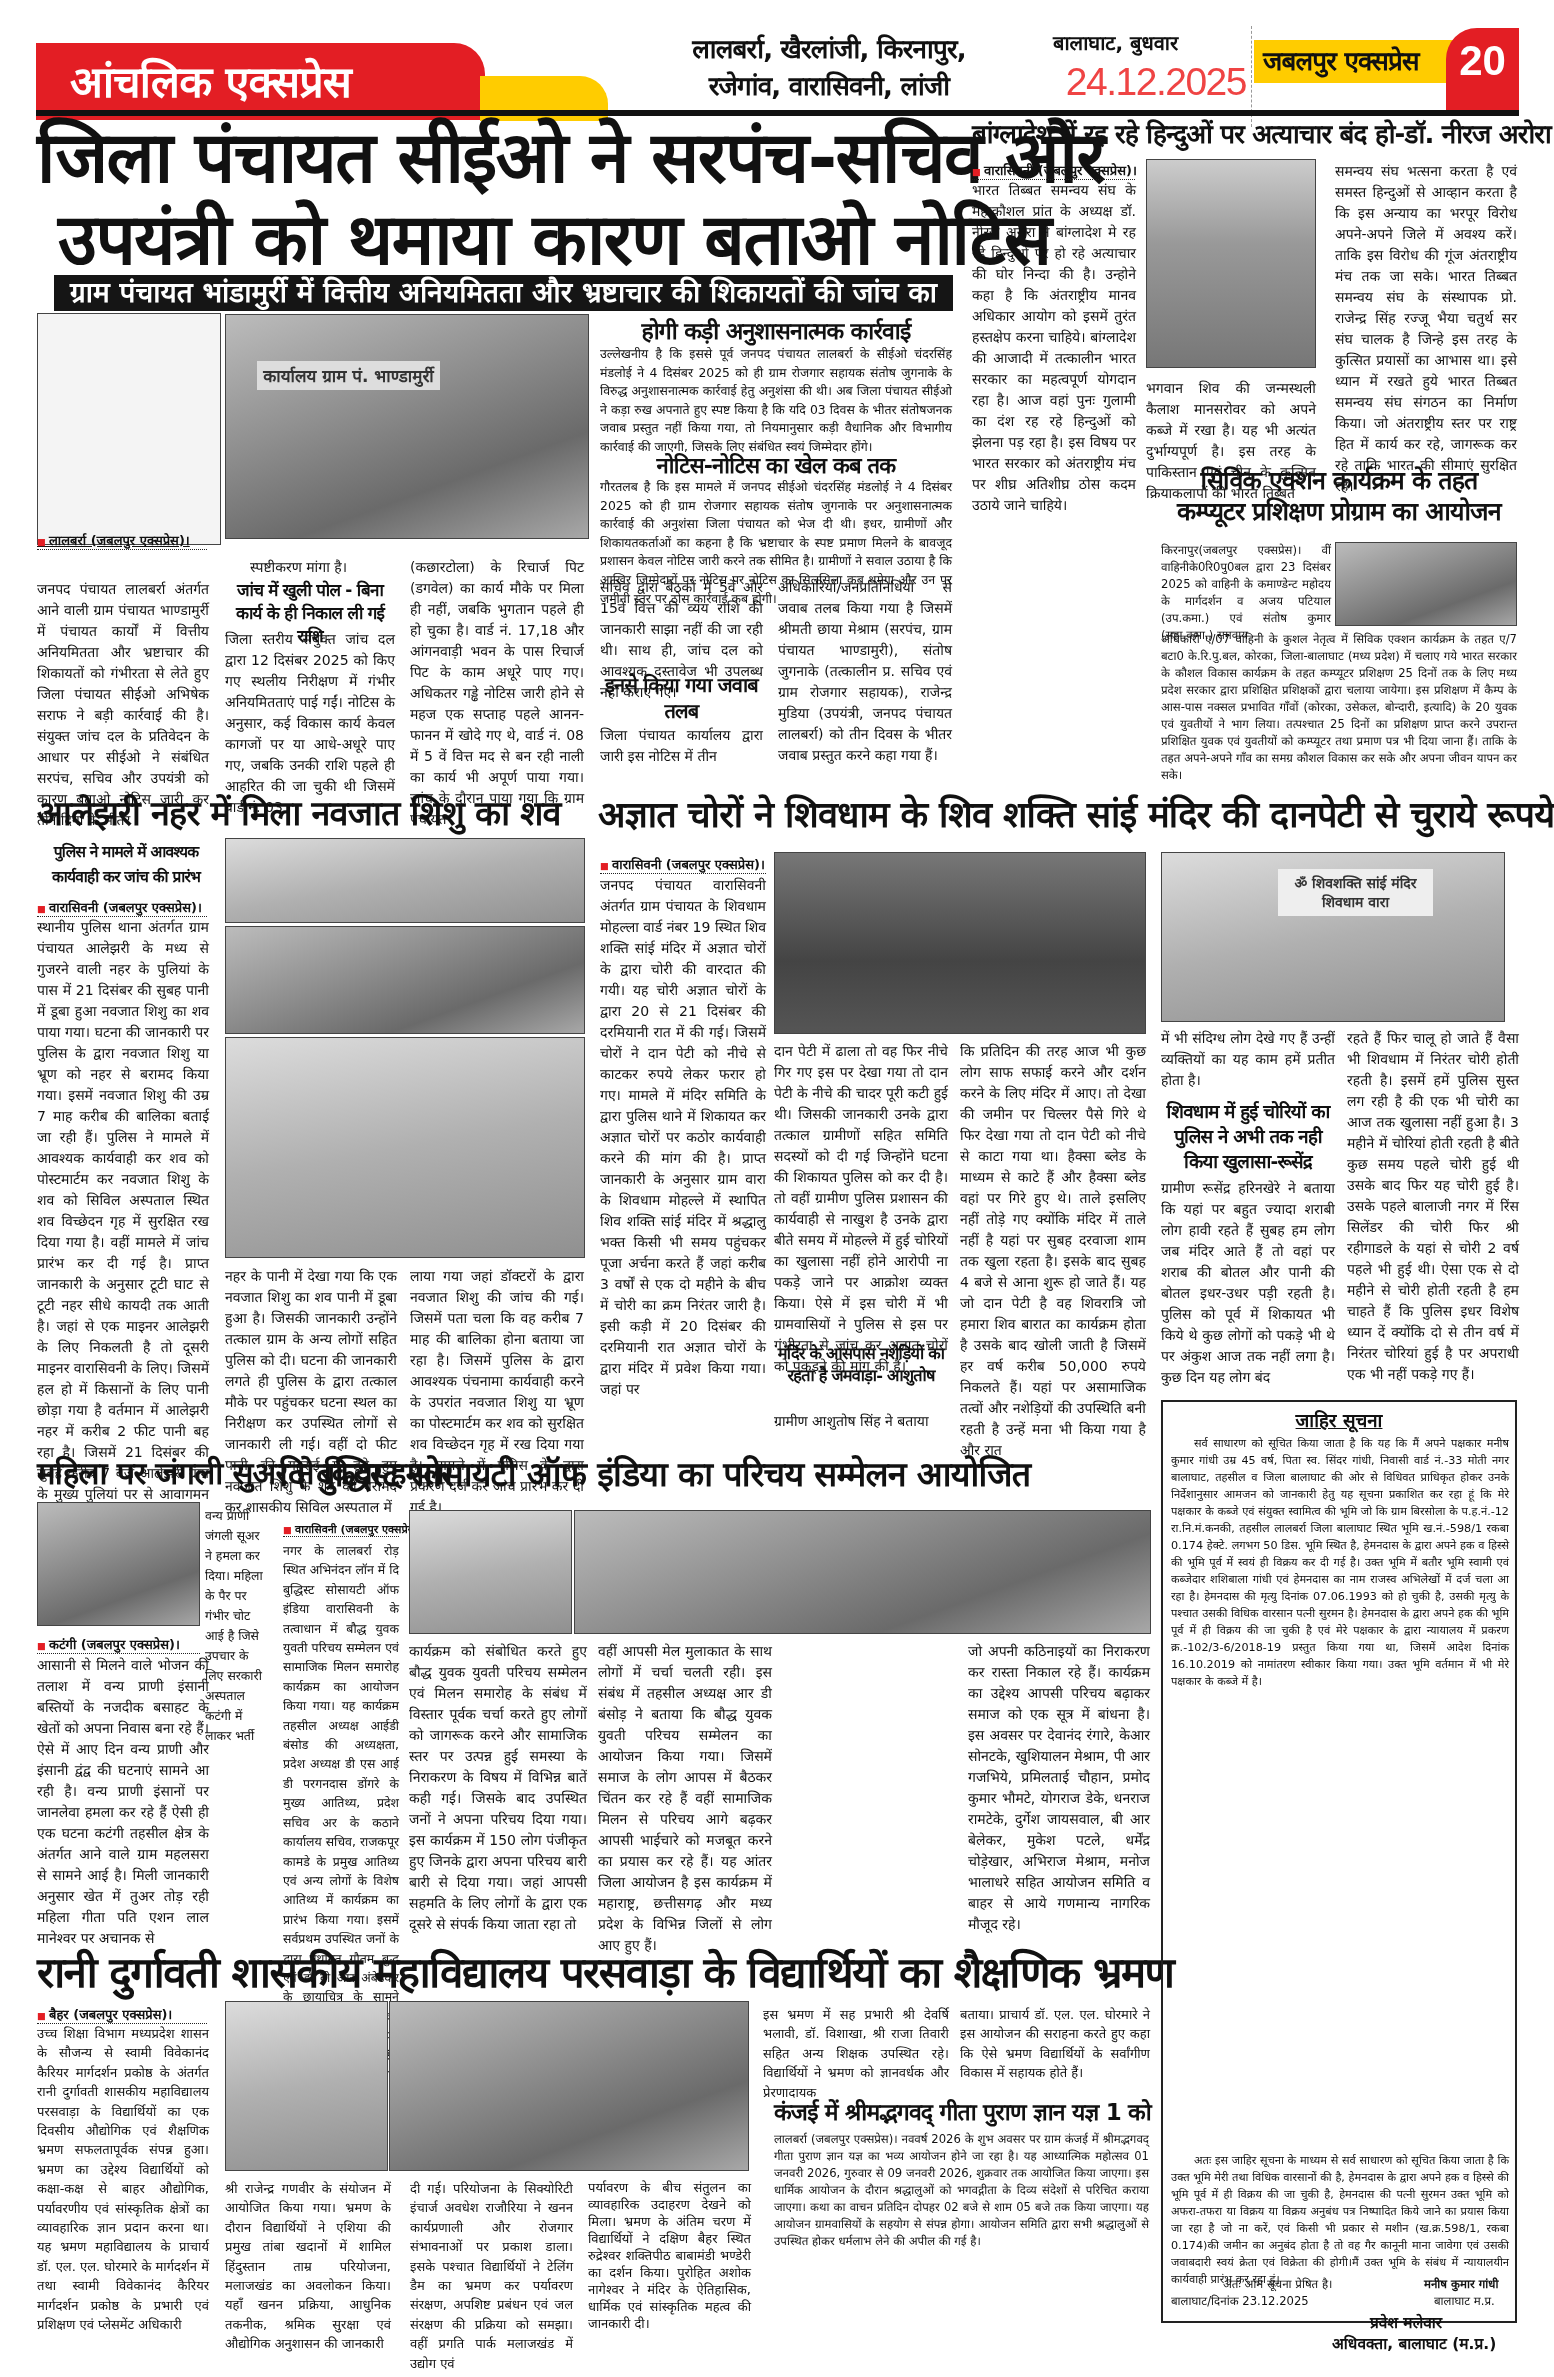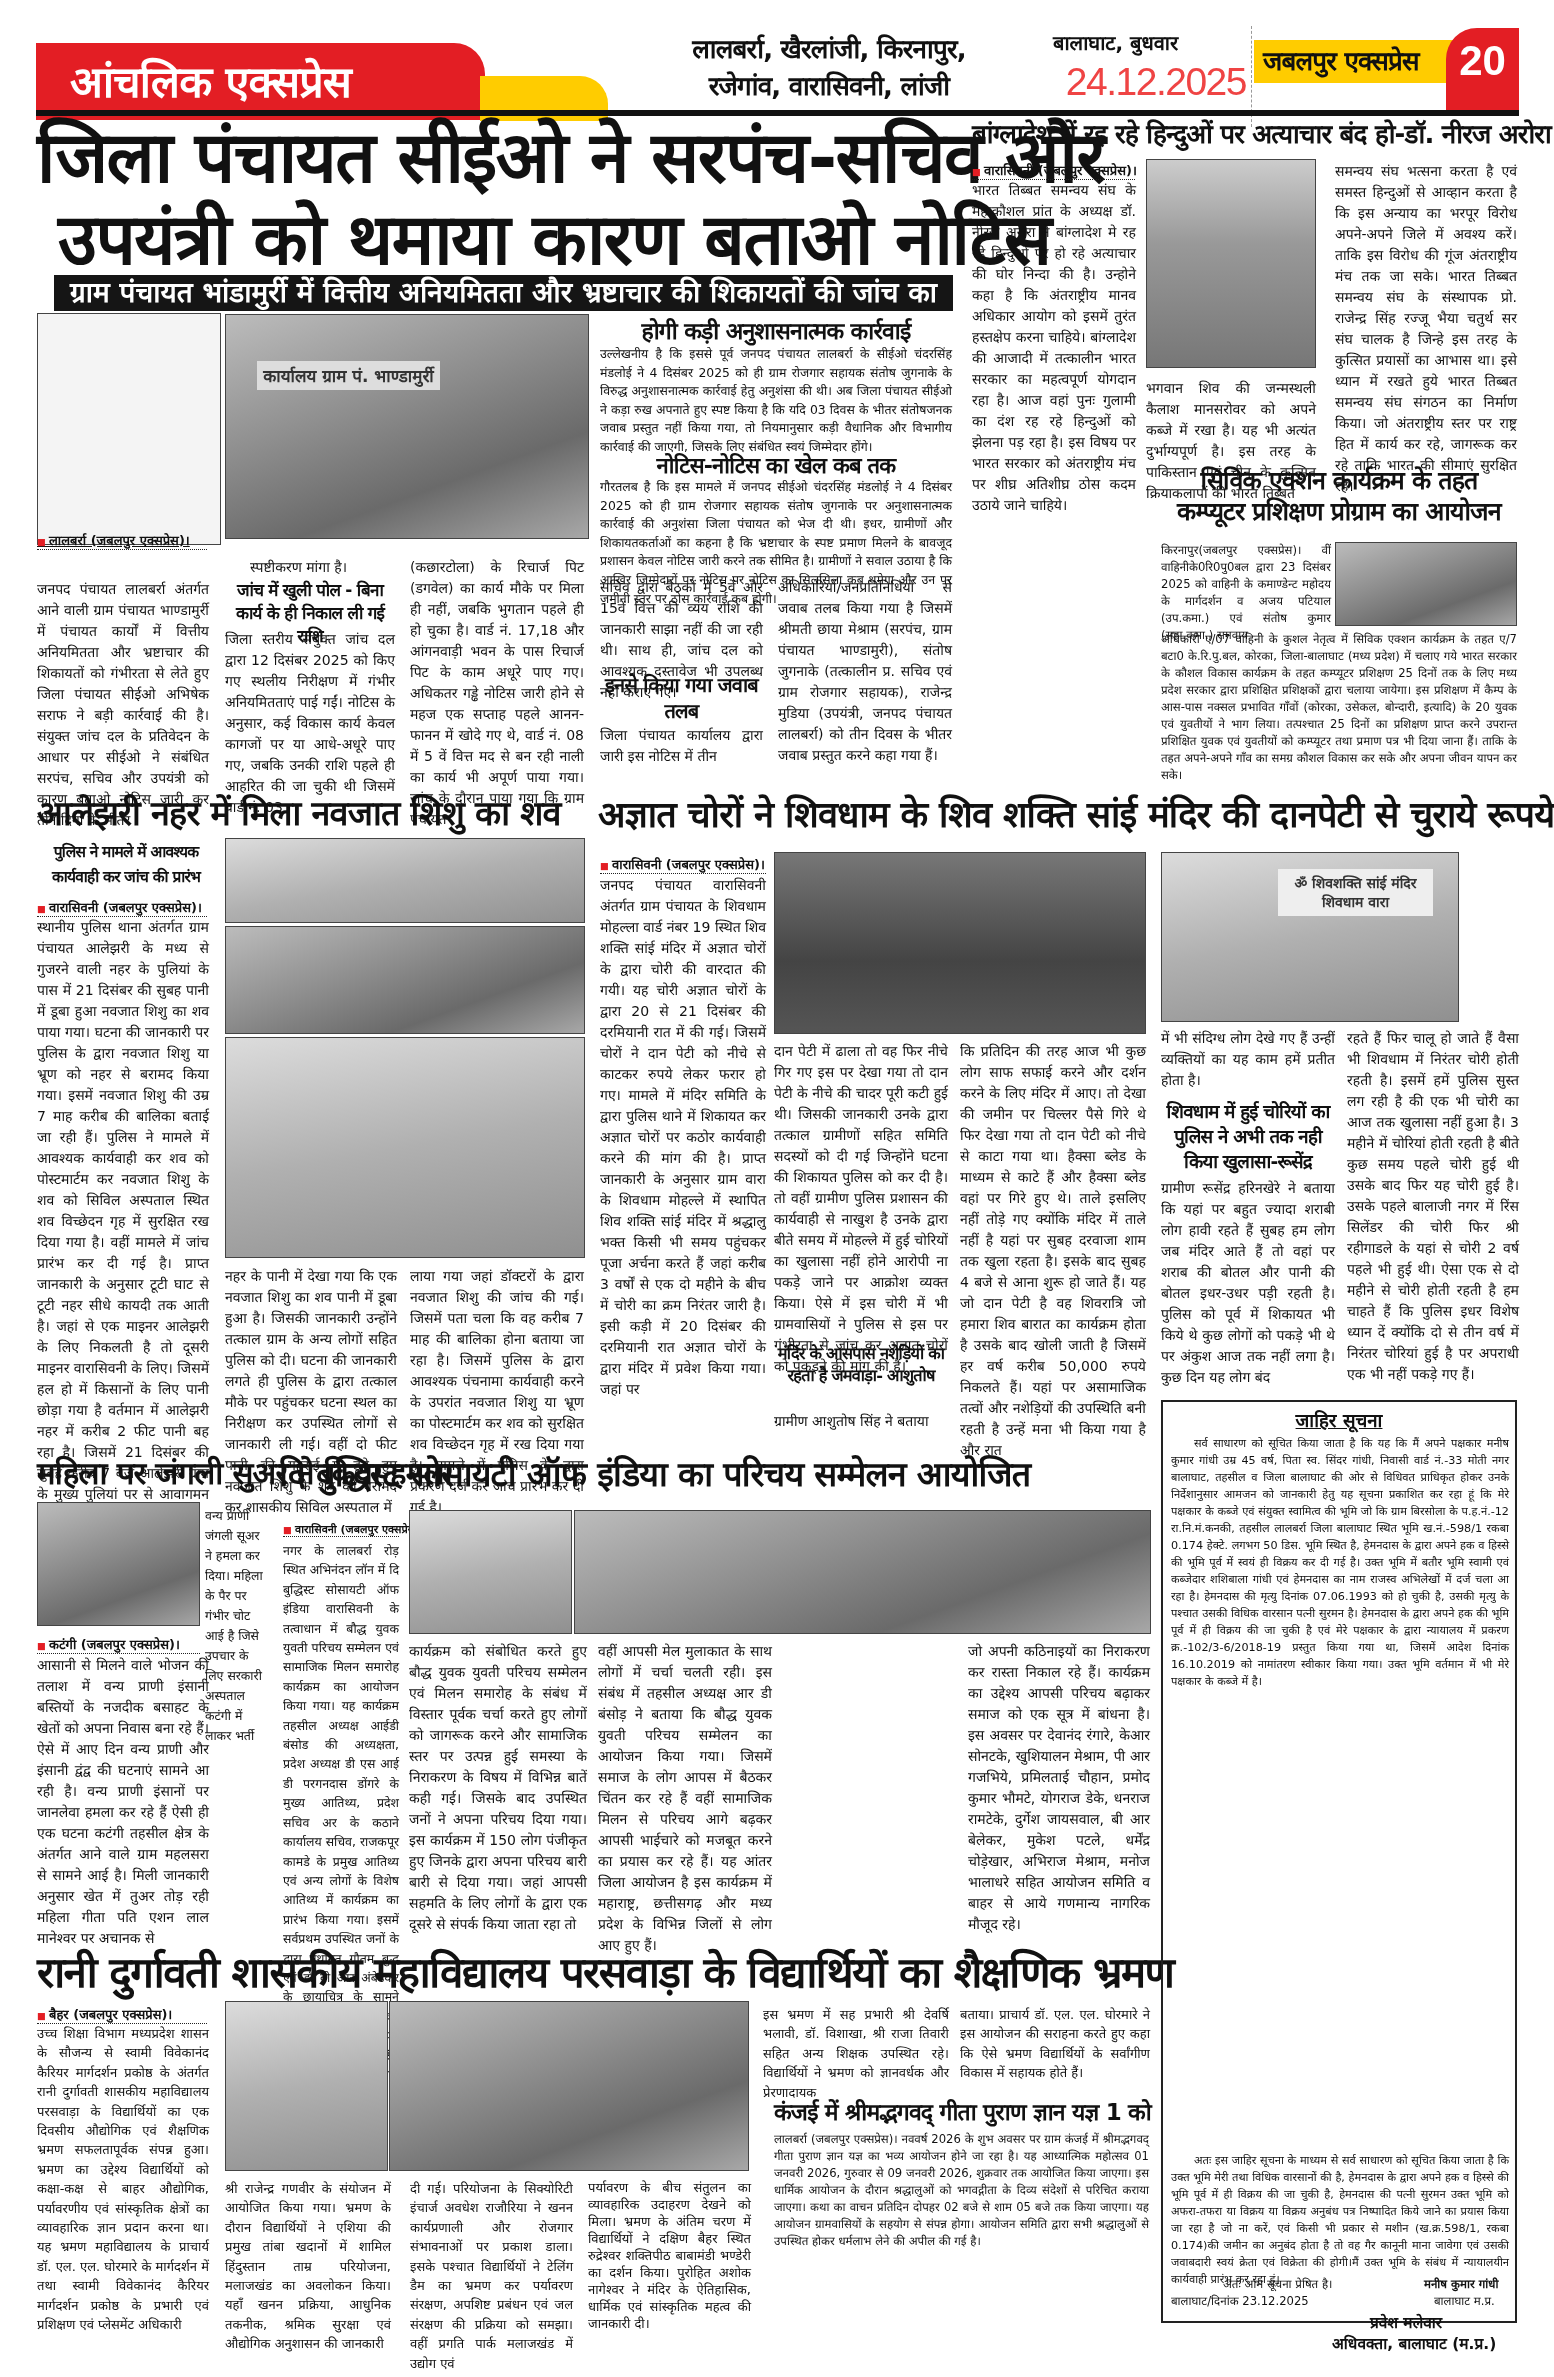--- a/index.html
+++ b/index.html
@@ -99,21 +99,21 @@
 <div class="abs photo light" style="left:225px;top:1037px;width:360px;height:221px;"></div>
 <div class="abs dateline" style="left:37px;top:898px;width:170px;">वारासिवनी (जबलपुर एक्सप्रेस)।</div>
 <div class="abs body-text" style="left:37px;top:917px;width:172px;">स्थानीय पुलिस थाना अंतर्गत ग्राम पंचायत आलेझरी के मध्य से गुजरने वाली नहर के पुलियां के पास में 21 दिसंबर की सुबह पानी में डूबा हुआ नवजात शिशु का शव पाया गया। घटना की जानकारी पर पुलिस के द्वारा नवजात शिशु या भ्रूण को नहर से बरामद किया गया। इसमें नवजात शिशु की उम्र 7 माह करीब की बालिका बताई जा रही हैं। पुलिस ने मामले में आवश्यक कार्यवाही कर शव को पोस्टमार्टम कर नवजात शिशु के शव को सिविल अस्पताल स्थित शव विच्छेदन गृह में सुरक्षित रख दिया गया है। वहीं मामले में जांच प्रारंभ कर दी गई है। प्राप्त जानकारी के अनुसार टूटी घाट से टूटी नहर सीधे कायदी तक आती है। जहां से एक माइनर आलेझरी के लिए निकलती है तो दूसरी माइनर वारासिवनी के लिए। जिसमें हल हो में किसानों के लिए पानी छोड़ा गया है वर्तमान में आलेझरी नहर में करीब 2 फीट पानी बह रहा है। जिसमें 21 दिसंबर की सुबह करीब 7 बजे आलेझरी ग्राम के मुख्य पुलियां पर से आवागमन कर रहे लोगों के द्वारा</div>
 <div class="abs body-text" style="left:225px;top:1266px;width:172px;">नहर के पानी में देखा गया कि एक नवजात शिशु का शव पानी में डूबा हुआ है। जिसकी जानकारी उन्होंने तत्काल ग्राम के अन्य लोगों सहित पुलिस को दी। घटना की जानकारी लगते ही पुलिस के द्वारा तत्काल मौके पर पहुंचकर घटना स्थल का निरीक्षण कर उपस्थित लोगों से जानकारी ली गई। वहीं दो फीट पानी की गहराई में डूबे हुए नवजात शिशु के शव को बरामद कर शासकीय सिविल अस्पताल में</div>
 <div class="abs body-text" style="left:410px;top:1266px;width:174px;">लाया गया जहां डॉक्टरों के द्वारा नवजात शिशु की जांच की गई। जिसमें पता चला कि वह करीब 7 माह की बालिका होना बताया जा रहा है। जिसमें पुलिस के द्वारा आवश्यक पंचनामा कार्यवाही करने के उपरांत नवजात शिशु या भ्रूण का पोस्टमार्टम कर शव को सुरक्षित शव विच्छेदन गृह में रख दिया गया है। मामले में पुलिस के द्वारा प्रकरण दर्ज कर जांच प्रारंभ कर दी गई है।</div>
 
 <div class="abs headline" style="left:598px;top:796px;font-size:36px;letter-spacing:-0.8px;">अज्ञात चोरों ने शिवधाम के शिव शक्ति सांई मंदिर की दानपेटी से चुराये रूपये</div>
 <div class="abs dateline" style="left:600px;top:855px;width:166px;">वारासिवनी (जबलपुर एक्सप्रेस)।</div>
 <div class="abs body-text" style="left:600px;top:875px;width:166px;">जनपद पंचायत वारासिवनी अंतर्गत ग्राम पंचायत के शिवधाम मोहल्ला वार्ड नंबर 19 स्थित शिव शक्ति सांई मंदिर में अज्ञात चोरों के द्वारा चोरी की वारदात की गयी। यह चोरी अज्ञात चोरों के द्वारा 20 से 21 दिसंबर की दरमियानी रात में की गई। जिसमें चोरों ने दान पेटी को नीचे से काटकर रुपये लेकर फरार हो गए। मामले में मंदिर समिति के द्वारा पुलिस थाने में शिकायत कर अज्ञात चोरों पर कठोर कार्यवाही करने की मांग की है। प्राप्त जानकारी के अनुसार ग्राम वारा के शिवधाम मोहल्ले में स्थापित शिव शक्ति सांई मंदिर में श्रद्धालु भक्त किसी भी समय पहुंचकर पूजा अर्चना करते हैं जहां करीब 3 वर्षों से एक दो महीने के बीच में चोरी का क्रम निरंतर जारी है। इसी कड़ी में 20 दिसंबर की दरमियानी रात अज्ञात चोरों के द्वारा मंदिर में प्रवेश किया गया। जहां पर</div>
 <div class="abs photo dark" style="left:774px;top:852px;width:372px;height:182px;"></div>
-<div class="abs photo light" style="left:1161px;top:852px;width:298px;height:170px;">
+<div class="abs photo light" style="left:1161px;top:852px;width:344px;height:170px;">
   <div style="position:absolute;left:116px;top:15.5px;width:155px;font-size:14px;font-weight:bold;color:#333;background:#eee;padding:4.6px;text-align:center;">ॐ शिवशक्ति सांई मंदिर शिवधाम वारा</div>
 </div>
 <div class="abs body-text" style="left:774px;top:1041px;width:174px;">दान पेटी में ढाला तो वह फिर नीचे गिर गए इस पर देखा गया तो दान पेटी के नीचे की चादर पूरी कटी हुई थी। जिसकी जानकारी उनके द्वारा तत्काल ग्रामीणों सहित समिति सदस्यों को दी गई जिन्होंने घटना की शिकायत पुलिस को कर दी है। तो वहीं ग्रामीण पुलिस प्रशासन की कार्यवाही से नाखुश है उनके द्वारा बीते समय में मोहल्ले में हुई चोरियों का खुलासा नहीं होने आरोपी ना पकड़े जाने पर आक्रोश व्यक्त किया। ऐसे में इस चोरी में भी ग्रामवासियों ने पुलिस से इस पर गंभीरता से जांच कर अज्ञात चोरों को पकड़ने की मांग की हैं।</div>
 <div class="abs subhead" style="left:774px;top:1343px;width:174px;font-size:16.3px;line-height:22px;">मंदिर के आसपास नशेड़ियों का रहता है जमवाड़ा- आशुतोष</div>
 <div class="abs body-text" style="left:774px;top:1411px;width:174px;">ग्रामीण आशुतोष सिंह ने बताया</div>
 <div class="abs body-text" style="left:960px;top:1041px;width:186px;">कि प्रतिदिन की तरह आज भी कुछ लोग साफ सफाई करने और दर्शन करने के लिए मंदिर में आए। तो देखा की जमीन पर चिल्लर पैसे गिरे थे फिर देखा गया तो दान पेटी को नीचे से काटा गया था। हैक्सा ब्लेड के माध्यम से काटे हैं और हैक्सा ब्लेड वहां पर गिरे हुए थे। ताले इसलिए नहीं तोड़े गए क्योंकि मंदिर में ताले नहीं है यहां पर सुबह दरवाजा शाम तक खुला रहता है। इसके बाद सुबह 4 बजे से आना शुरू हो जाते हैं। यह जो दान पेटी है वह शिवरात्रि जो हमारा शिव बारात का कार्यक्रम होता है उसके बाद खोली जाती है जिसमें हर वर्ष करीब 50,000 रुपये निकलते हैं। यहां पर असामाजिक तत्वों और नशेड़ियों की उपस्थिति बनी रहती है उन्हें मना भी किया गया है और रात</div>
 <div class="abs body-text" style="left:1161px;top:1028px;width:174px;">में भी संदिग्ध लोग देखे गए हैं उन्हीं व्यक्तियों का यह काम हमें प्रतीत होता है।</div>
 <div class="abs subhead" style="left:1161px;top:1099px;width:174px;font-size:18.6px;line-height:25px;">शिवधाम में हुई चोरियों का पुलिस ने अभी तक नही किया खुलासा-रूसेंद्र</div>
 <div class="abs body-text" style="left:1161px;top:1178px;width:174px;">ग्रामीण रूसेंद्र हरिनखेरे ने बताया कि यहां पर बहुत ज्यादा शराबी लोग हावी रहते हैं सुबह हम लोग जब मंदिर आते हैं तो वहां पर शराब की बोतल और पानी की बोतल इधर-उधर पड़ी रहती है। पुलिस को पूर्व में शिकायत भी किये थे कुछ लोगों को पकड़े भी थे पर अंकुश आज तक नहीं लगा है। कुछ दिन यह लोग बंद</div>
 <div class="abs body-text" style="left:1347px;top:1028px;width:172px;">रहते हैं फिर चालू हो जाते हैं वैसा भी शिवधाम में निरंतर चोरी होती रहती है। इसमें हमें पुलिस सुस्त लग रही है की एक भी चोरी का आज तक खुलासा नहीं हुआ है। 3 महीने में चोरियां होती रहती है बीते कुछ समय पहले चोरी हुई थी उसके बाद फिर यह चोरी हुई है। उसके पहले बालाजी नगर में रिंस सिलेंडर की चोरी फिर श्री रहीगाडले के यहां से चोरी 2 वर्ष पहले भी हुई थी। ऐसा एक से दो महीने से चोरी होती रहती है हम चाहते हैं कि पुलिस इधर विशेष ध्यान दें क्योंकि दो से तीन वर्ष में निरंतर चोरियां हुई है पर अपराधी एक भी नहीं पकड़े गए हैं।</div>

